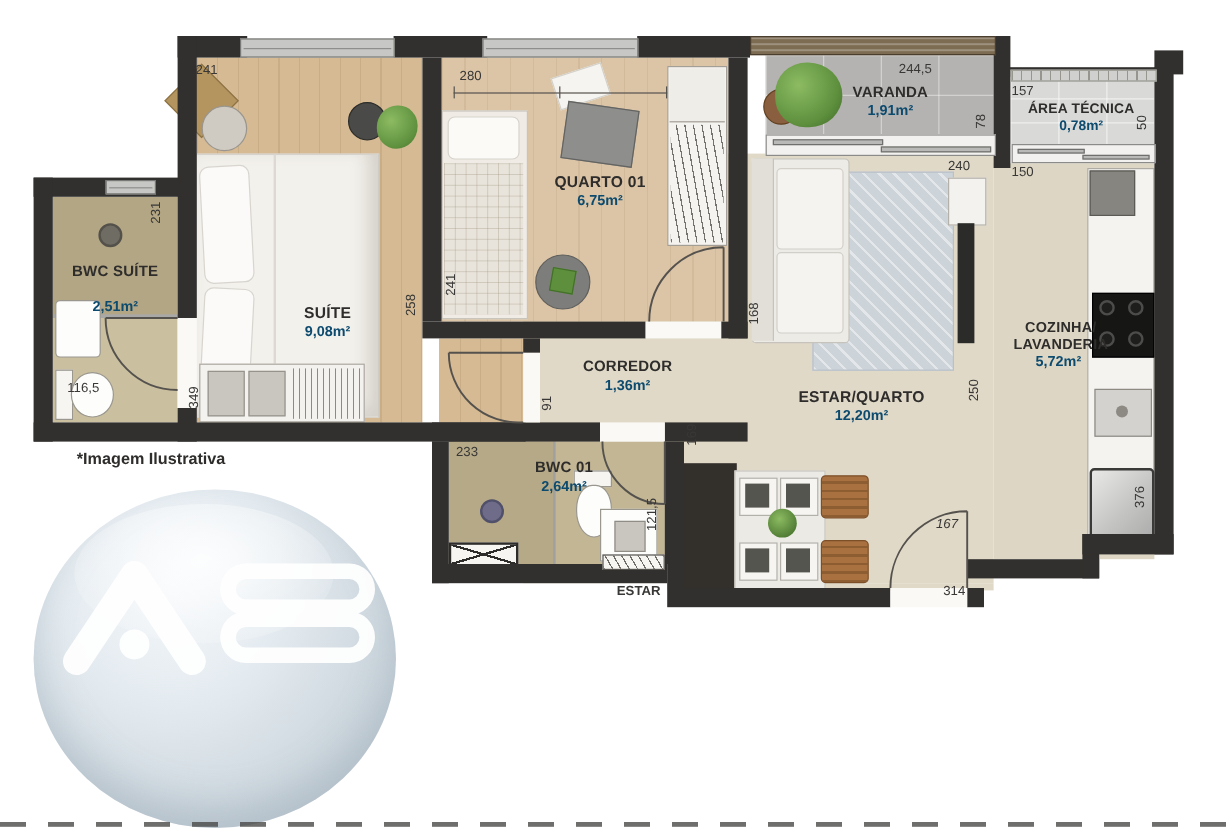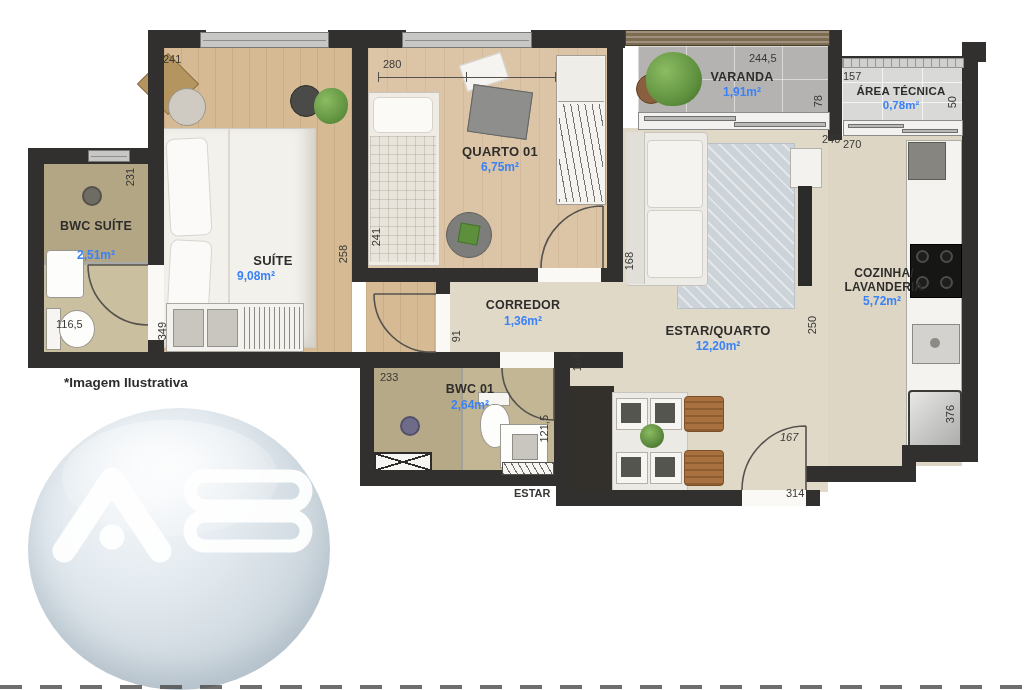--- a/index.html
+++ b/index.html
@@ -3,21 +3,21 @@
 <meta charset="utf-8">
 <style>
   html,body{margin:0;padding:0;background:#ffffff;}
   #canvas{position:relative;width:1024px;height:690px;background:#fff;overflow:hidden;
           font-family:"Liberation Sans","DejaVu Sans",sans-serif;}
   .abs{position:absolute;}
   .wall{position:absolute;background:#32302e;}
   .room-label{position:absolute;transform:translateX(-50%);text-align:right;
               font-size:13px;font-weight:700;color:#2e2d2b;letter-spacing:.2px;white-space:nowrap;}
   .room-area{position:absolute;transform:translateX(-50%);
-             font-size:12px;font-weight:700;color:#3b82f6;white-space:nowrap;}
+             font-size:12px;font-weight:700;color:#0c4a6e;white-space:nowrap;}
   .dim{position:absolute;font-size:11px;font-weight:400;color:#393836;white-space:nowrap;}
   .dim-v{writing-mode:vertical-rl;transform:rotate(180deg);}
   .win{position:absolute;background:#c7c7c5;border:1px solid #787876;box-sizing:border-box;}
   .win:after{content:"";position:absolute;left:2px;right:2px;top:50%;height:1px;background:#8e8e8c;}
   .slider{position:absolute;background:#f2f1ef;border:1px solid #8b8b89;box-sizing:border-box;}
   .panel{position:absolute;background:#b9b9b7;border:1px solid #6f6f6d;box-sizing:border-box;}
   .gap{position:absolute;background:#faf9f6;}
   .fixture{position:absolute;background:#fdfdfc;border:1px solid #9a978f;box-sizing:border-box;}
   .burner{position:absolute;width:13px;height:13px;border-radius:50%;background:#1e1e1c;border:2px solid #4c4c4a;box-sizing:border-box;}
 </style>
@@ -169,21 +169,21 @@
     <g stroke="#55524e" stroke-width="1.6" fill="none">
       <path d="M374,294 L436,294 M374,294 A58,58 0 0 0 436,352"></path>
       <path d="M88,265 L148,265 M88,265 A60,60 0 0 0 148,325"></path>
       <path d="M603,268 L603,206 M603,206 A62,62 0 0 0 541,268"></path>
       <path d="M554,368 L554,420 M554,420 A52,52 0 0 1 502,368"></path>
       <path d="M806,490 L806,426 M806,426 A64,64 0 0 0 742,490"></path>
     </g>
   </svg>
 
   <div class="room-label" style="left:273px;top:253px;">SUÍTE</div>
-  <div class="room-area" style="left:256px;top:269px;">9,08m²</div>
+  <div class="room-area" style="left:273px;top:269px;">9,08m²</div>
   <div class="room-label" style="left:96px;top:219px;font-size:12.5px;">BWC SUÍTE</div>
   <div class="room-area" style="left:96px;top:248px;">2,51m²</div>
   <div class="room-label" style="left:500px;top:144px;">QUARTO 01</div>
   <div class="room-area" style="left:500px;top:160px;">6,75m²</div>
   <div class="room-label" style="left:742px;top:70px;font-size:12.5px;">VARANDA</div>
   <div class="room-area" style="left:742px;top:85px;">1,91m²</div>
   <div class="room-label" style="left:901px;top:85px;font-size:11.5px;">ÁREA TÉCNICA</div>
   <div class="room-area" style="left:901px;top:99px;font-size:11.5px;">0,78m²</div>
   <div class="room-label" style="left:884px;top:266px;font-size:12px;">COZINHA/</div>
   <div class="room-label" style="left:884px;top:280px;font-size:12px;">LAVANDERIA</div>
@@ -199,22 +199,22 @@
   <div class="dim" style="left:163px;top:53px;">241</div>
   <div class="dim" style="left:383px;top:58px;">280</div>
   <div class="abs" style="left:378px;top:77px;width:178px;height:1px;background:#55524e;"></div>
   <div class="abs" style="left:378px;top:72px;width:1px;height:10px;background:#55524e;"></div>
   <div class="abs" style="left:466px;top:72px;width:1px;height:10px;background:#55524e;"></div>
   <div class="abs" style="left:555px;top:72px;width:1px;height:10px;background:#55524e;"></div>
   <div class="dim" style="left:749px;top:52px;">244,5</div>
   <div class="dim" style="left:843px;top:70px;">157</div>
   <div class="dim dim-v" style="left:812px;top:95px;">78</div>
   <div class="dim dim-v" style="left:946px;top:96px;">50</div>
-  <div class="dim" style="left:822px;top:133px;">240</div>
-  <div class="dim" style="left:843px;top:138px;">270</div>
+  <div class="dim" style="left:790px;top:133px;">240</div>
+  <div class="dim" style="left:843px;top:138px;">150</div>
   <div class="dim dim-v" style="left:124px;top:168px;">231</div>
   <div class="dim dim-v" style="left:370px;top:228px;">241</div>
   <div class="dim dim-v" style="left:337px;top:245px;">258</div>
   <div class="dim dim-v" style="left:623px;top:252px;">168</div>
   <div class="dim dim-v" style="left:806px;top:316px;">250</div>
   <div class="dim dim-v" style="left:156px;top:322px;">349</div>
   <div class="dim" style="left:56px;top:318px;">116,5</div>
   <div class="dim dim-v" style="left:450px;top:330px;">91</div>
   <div class="dim dim-v" style="left:571px;top:353px;">169</div>
   <div class="dim" style="left:380px;top:371px;">233</div>

